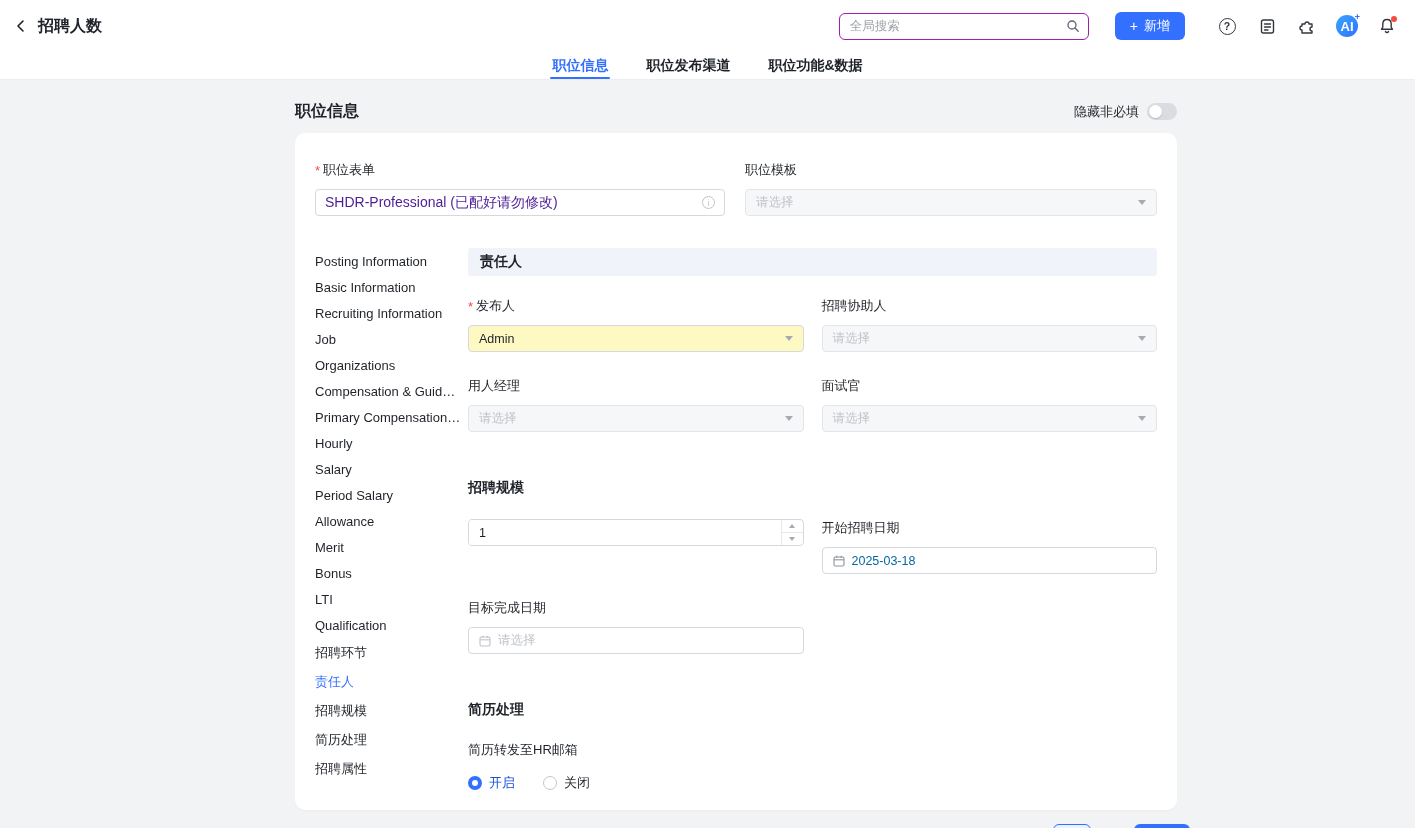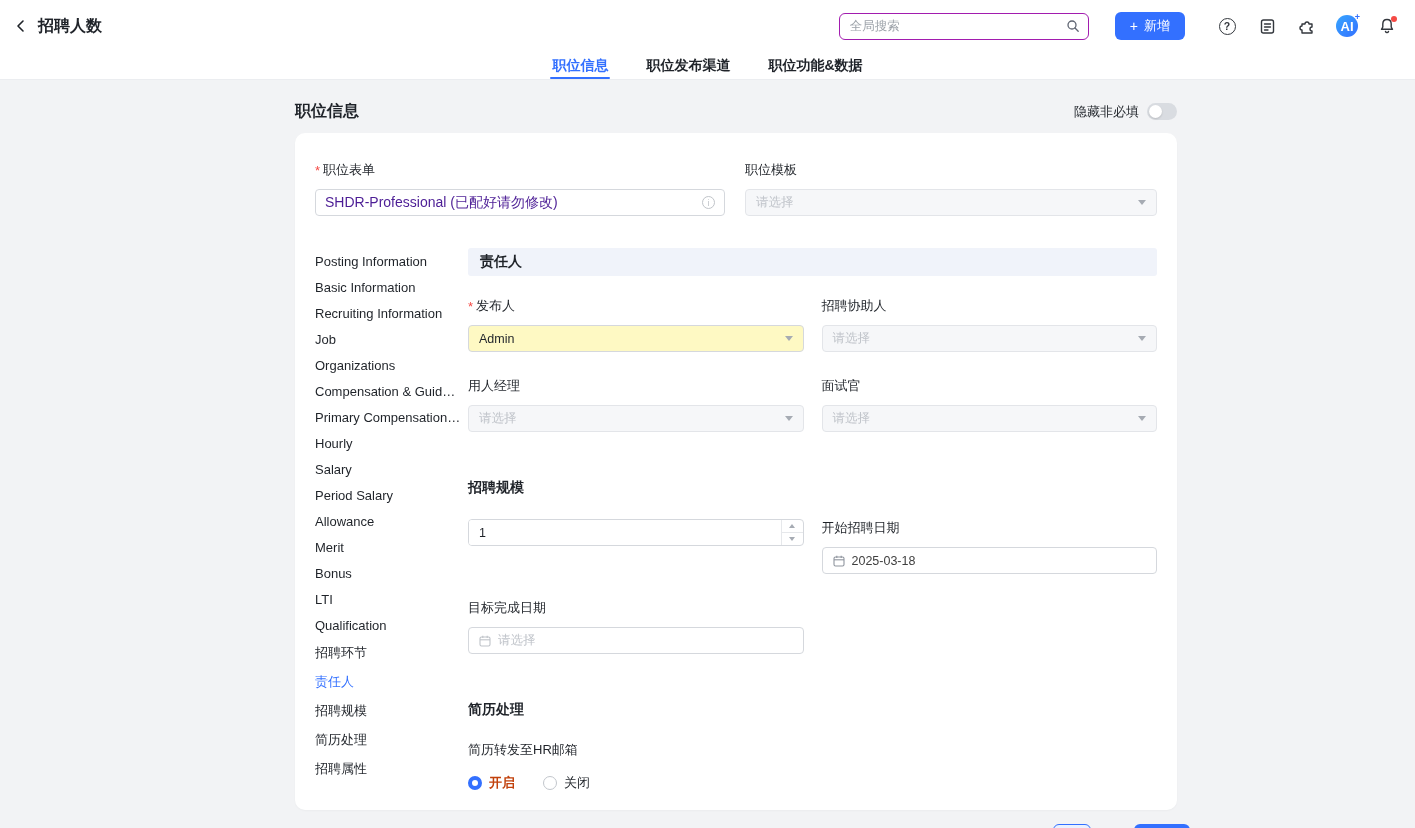--- a/index.html
+++ b/index.html
@@ -68,29 +68,29 @@
 
   .num-input{height:27px;border:1px solid #d5d8dd;border-radius:4px;display:flex;align-items:stretch;background:#fff;overflow:hidden;}
   .num-input input{border:none;outline:none;flex:1;padding:0 10px;font-size:12.5px;color:#1f2329;min-width:0;}
   .stepper{width:22px;border-left:1px solid #e6e8eb;display:flex;flex-direction:column;}
   .step{flex:1;display:flex;align-items:center;justify-content:center;cursor:pointer;}
   .step:first-child{border-bottom:1px solid #e6e8eb;}
   .tri-up{width:0;height:0;border-left:3px solid transparent;border-right:3px solid transparent;border-bottom:4px solid #a6abb3;}
   .tri-down{width:0;height:0;border-left:3px solid transparent;border-right:3px solid transparent;border-top:4px solid #a6abb3;}
 
   .date-input{height:27px;border:1px solid #d5d8dd;border-radius:4px;background:#fff;display:flex;align-items:center;
-    gap:7px;padding:0 10px;font-size:12.5px;color:#404040;cursor:pointer;}
+    gap:7px;padding:0 10px;font-size:12.5px;color:#0369a1;cursor:pointer;}
   .date-input.placeholder{color:#bfc3c9;}
 
   .sub-label{font-size:13px;margin:0 0 15px;}
   .radio-row{display:flex;align-items:center;gap:28px;margin-bottom:30px;}
   .radio-opt{display:flex;align-items:center;gap:7px;font-size:13px;cursor:pointer;}
   .radio{width:14px;height:14px;border-radius:50%;border:1px solid #c2c6cc;background:#fff;flex:none;}
   .radio.checked{border:4px solid #3370ff;}
-  .radio-opt.on span.lbl{color:#c2410c;font-weight:bold;}
+  .radio-opt.on span.lbl{color:#1d4ed8;}
 
   .footer-btn{position:absolute;height:30px;border-radius:6px;top:824px;}
   .footer-btn.outline{left:1053px;width:38px;background:#eaf1ff;border:1px solid #3370ff;}
   .footer-btn.primary{left:1134px;width:56px;background:#3370ff;border:none;}
 
   svg{display:block;}
 </style>
 </head>
 <body>
 

